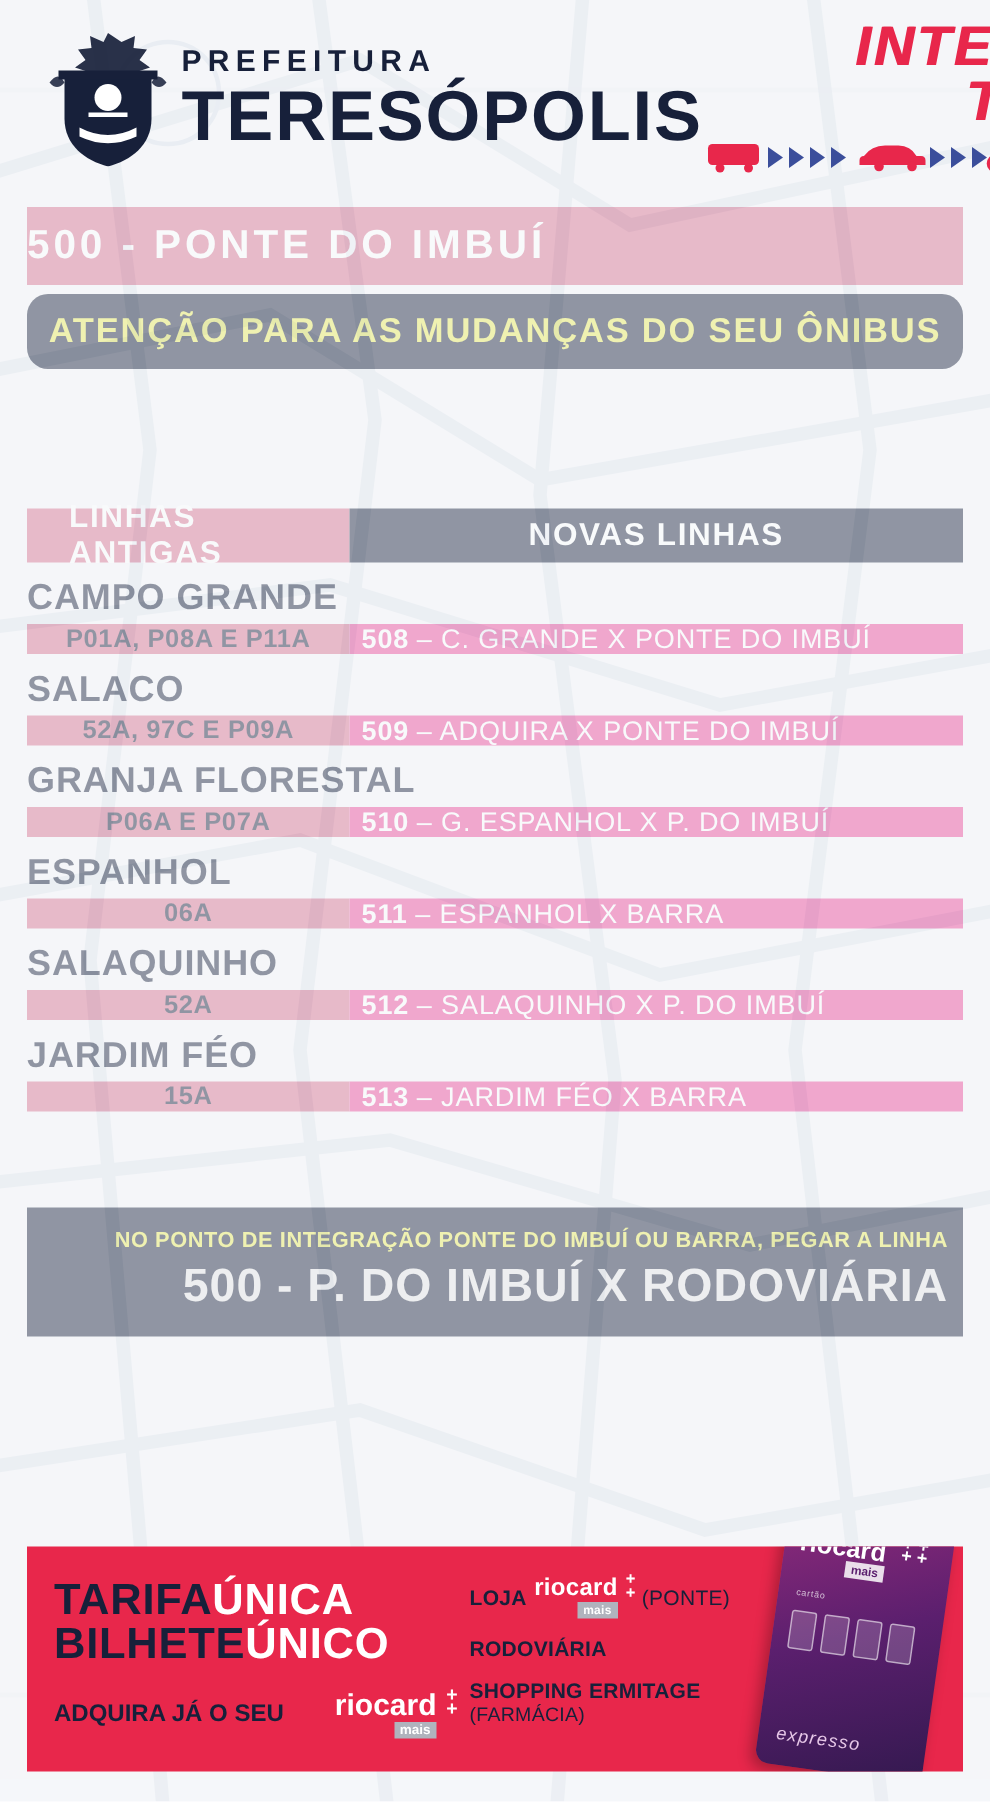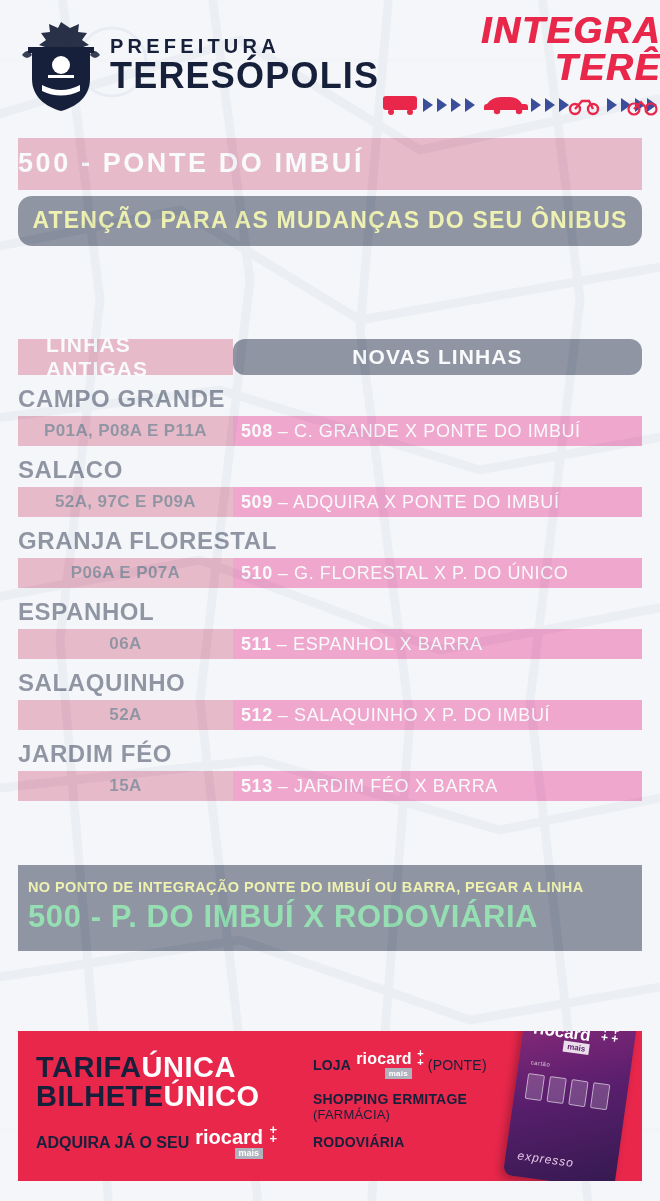--- a/index.html
+++ b/index.html
@@ -25,39 +25,39 @@
     pointer-events: none;
   }
   .mapbg svg { display: block; width: 660px; height: 1201px; }
 
   
   .header {
     position: relative;
     height: 130px;
     display: flex;
     align-items: center;
-    padding: 0 18px;
+    padding: 0 29px;
   }
   .crest {
     width: 86px; height: 92px;
     flex: 0 0 86px;
     position: relative;
   }
   .prefeitura {
     margin-left: 6px;
     color: #17203a;
     line-height: 1;
   }
   .prefeitura .l1 {
     font-size: 20px;
     font-weight: bold;
     letter-spacing: 4.2px;
   }
   .prefeitura .l2 {
-    font-size: 36px;
+    font-size: 47px;
     font-weight: bold;
     letter-spacing: 1.2px;
     margin-top: 2px;
   }
   .integra {
     margin-left: auto;
     text-align: right;
     padding-right: 6px;
   }
   .integra .it {
@@ -122,33 +122,32 @@
   .th-new {
     flex: 1;
     background: #17203a;
     color: #ffffff;
     font-size: 21px;
     font-weight: bold;
     letter-spacing: 1.1px;
     display: flex;
     align-items: center;
     justify-content: center;
-    border-radius: 12px;
   }
   .group { margin-top: 10px; }
   .group-name {
     color: #17203a;
     font-size: 24px;
     font-weight: bold;
     letter-spacing: 0.6px;
     margin-bottom: 3px;
   }
   .row {
     display: flex;
-    height: 30px;
+    height: 20px;
   }
   .cell-old {
     width: 215px;
     background: #d9718f;
     color: #17203a;
     font-size: 17px;
     font-weight: bold;
     display: flex;
     align-items: center;
     justify-content: center;
@@ -167,30 +166,30 @@
   .cell-new b {
     font-weight: bold;
     margin-right: 5px;
   }
 
   
   .callout {
     margin: 64px 18px 0 18px;
     background: #17203a;
     padding: 14px 10px 16px 10px;
-    text-align: left;
+    text-align: right;
   }
   .callout .c1 {
     color: #e9ec5a;
     font-size: 14.5px;
     font-weight: bold;
     letter-spacing: 0.4px;
   }
   .callout .c2 {
-    color: #22c55e;
+    color: #e5e5e5;
     font-size: 31px;
     font-weight: bold;
     letter-spacing: 0.6px;
     margin-top: 4px;
   }
 
   
   .footer {
     position: absolute;
     left: 18px;
@@ -215,20 +214,21 @@
   .f-line.l1 { font-size: 29px; letter-spacing: 0.5px; }
   .f-line.l2 { font-size: 29px; margin-top: 4px; letter-spacing: 0.5px; }
   .f-white { color: #ffffff; }
   .f-adq {
     margin-top: 16px;
     font-size: 16px;
     font-weight: bold;
     color: #17203a;
     display: flex;
     align-items: center;
+    gap: 28px;
   }
   .riocard-mini {
     display: inline-flex;
     flex-direction: column;
     align-items: flex-start;
     margin-left: 6px;
     position: relative;
   }
   .riocard-mini .rc {
     color: #ffffff;
@@ -460,21 +460,21 @@
         </div>
       </div>
     </div>
 
     <div class="group">
       <div class="group-name">GRANJA FLORESTAL</div>
       <div class="row">
         <div class="cell-old">P06A E P07A</div>
         <div class="cell-new">
           <b>510</b>
-          <span>– G. FLORESTAL X P. DO ÚNICO</span>
+          <span>– G. ESPANHOL X P. DO IMBUÍ</span>
         </div>
       </div>
     </div>
 
     <div class="group">
       <div class="group-name">ESPANHOL</div>
       <div class="row">
         <div class="cell-old">06A</div>
         <div class="cell-new">
           <b>511</b>
@@ -535,25 +535,25 @@
       <div class="item">
         <span>LOJA</span>
         <span class="riocard-mini" style="margin-left:5px">
           <span class="rc" style="font-size:16px">riocard</span>
           <span class="mais" style="font-size:8px">mais</span>
           <span class="plus-marks" style="font-size:11px;right:-12px">+<br>+</span>
         </span>
         <span class="reta" style="margin-left:16px">(PONTE)</span>
       </div>
       <div class="item">
+        <span>RODOVIÁRIA</span>
+      </div>
+      <div class="item">
         <span>SHOPPING ERMITAGE</span>
         <span class="sub">(FARMÁCIA)</span>
-      </div>
-      <div class="item">
-        <span>RODOVIÁRIA</span>
       </div>
     </div>
 
     <div class="card">
       <div class="c-rc">riocard</div>
       <div class="c-mais">mais</div>
       <div class="c-plus">+ +<br>+ +</div>
       <div class="c-label">cartão</div>
       <div class="c-icons">
         <span></span>

